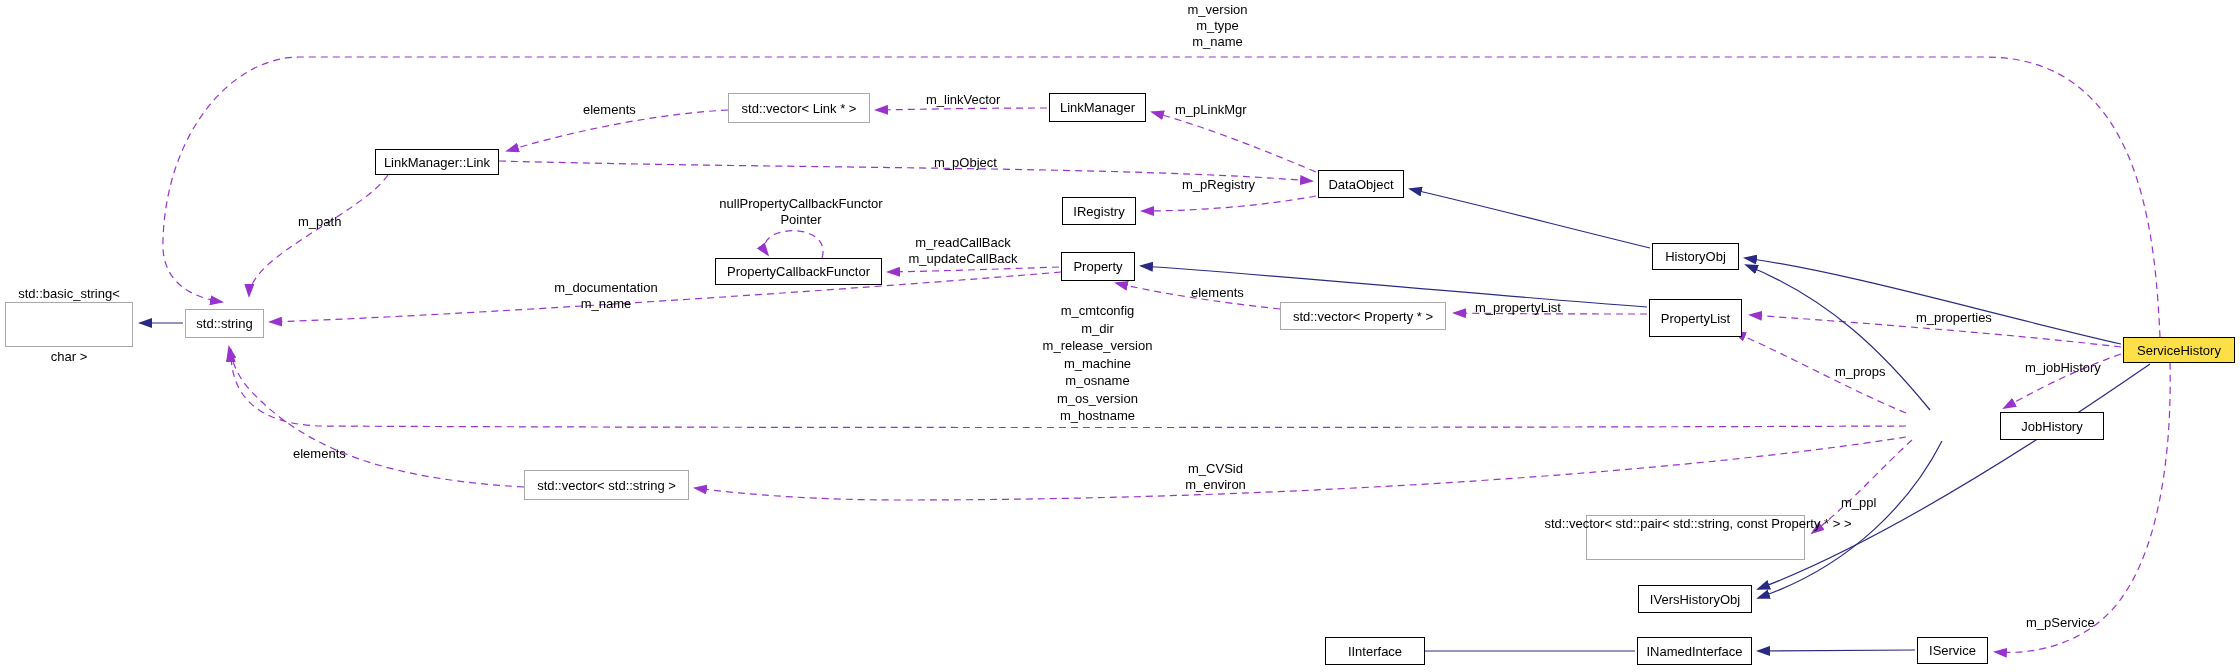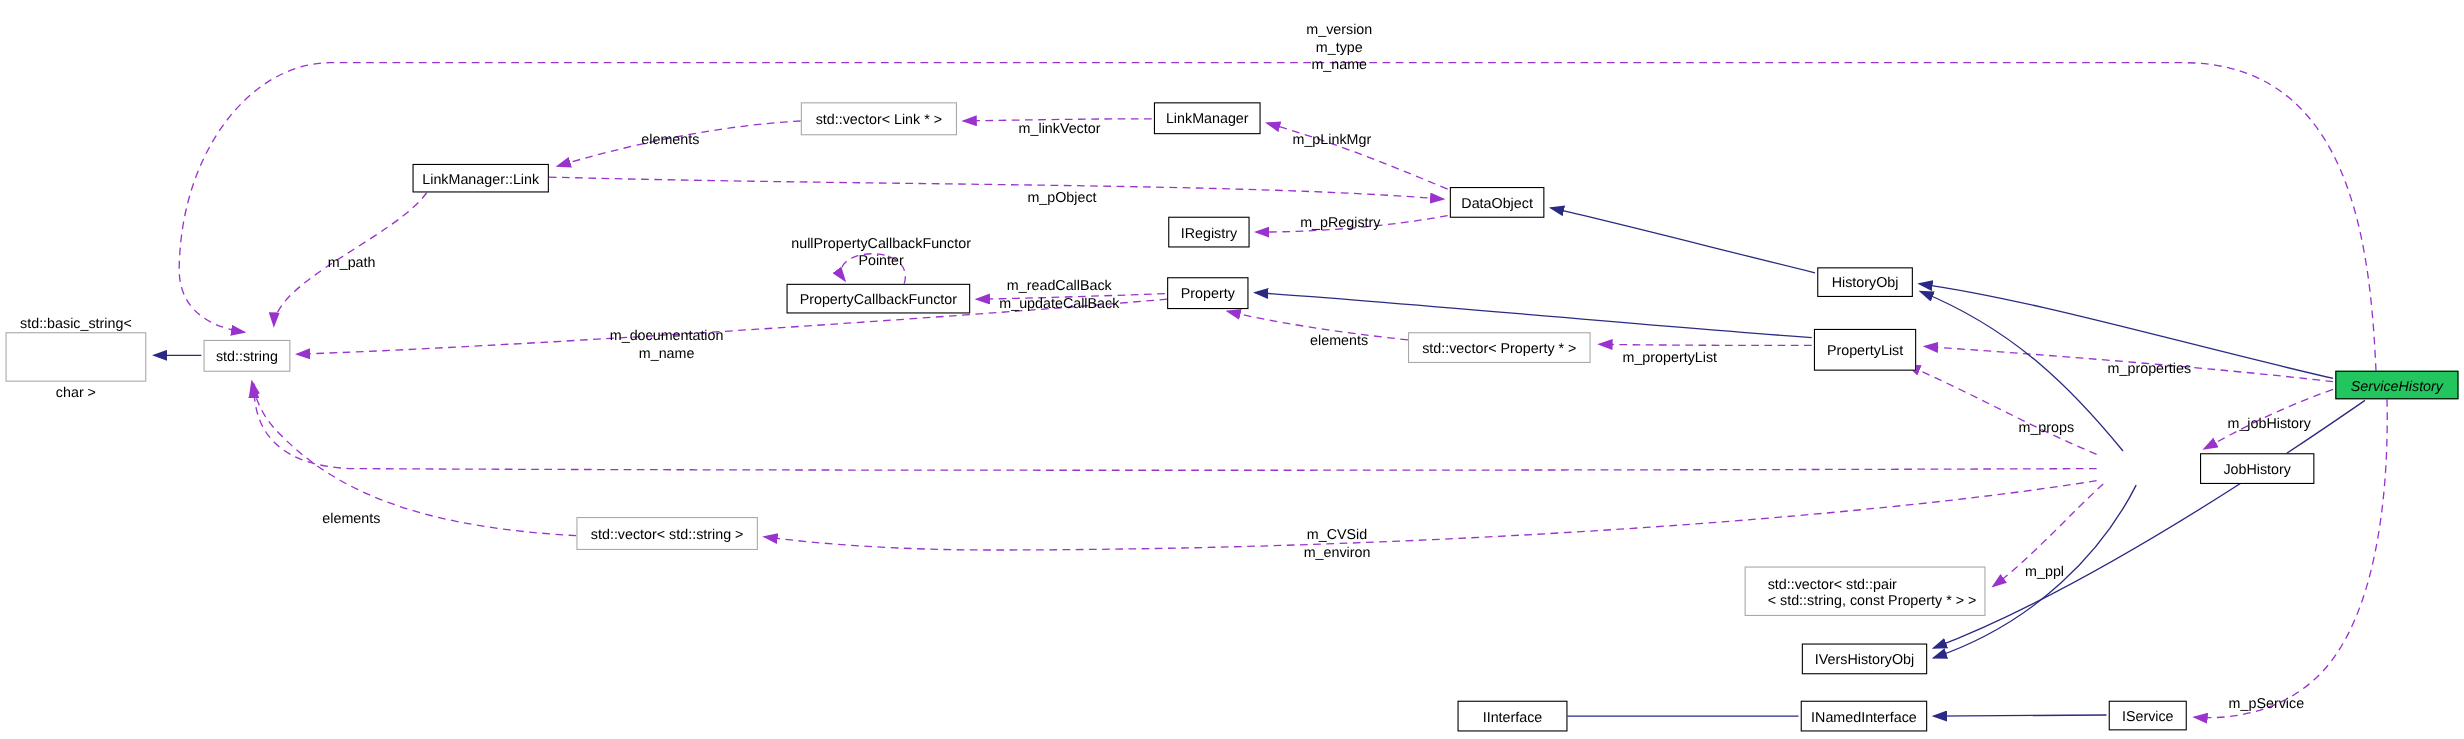--- a/index.html
+++ b/index.html
@@ -3,24 +3,24 @@
 <meta charset="utf-8">
 <style>
   html,body{margin:0;padding:0;background:#ffffff;}
   #canvas{position:relative;width:2240px;height:672px;background:#ffffff;overflow:hidden;
           font-family:"Liberation Sans","DejaVu Sans",sans-serif;font-size:13px;color:#000;}
   #edges{position:absolute;left:0;top:0;width:2240px;height:672px;z-index:1;pointer-events:none;}
   .node{position:absolute;z-index:2;background:#ffffff;border:1px solid #000000;
         display:flex;align-items:center;justify-content:center;text-align:center;
         box-sizing:border-box;white-space:nowrap;line-height:15px;}
   .node.tpl{border-color:#a9a9a9;text-align:right;}
-  .node.focus{background:#22c55e;border-width:1px;font-style:italic;}
+  .node.focus{background:#fde047;border-width:1px;}
   .node.two{flex-direction:column;gap:48px;}
-  .node.leftalign{align-items:flex-start;justify-content:center;flex-direction:column;padding-left:20px;text-align:left;}
-  .elabel{position:absolute;z-index:3;white-space:nowrap;line-height:16px;margin-top:17px;}
+  .node.leftalign{align-items:flex-start;justify-content:center;flex-direction:row;padding-left:5px;text-align:left;}
+  .elabel{position:absolute;z-index:3;white-space:nowrap;line-height:16px;}
   .elabel.center{text-align:center;}
   .stack{line-height:17.5px;}
 </style>
 </head>
 <body>
 
 <div id="canvas">
 
   <svg id="edges" viewBox="0 0 2240 672">
     <defs>
@@ -113,20 +113,29 @@
     <div>m_readCallBack</div>
     <div>m_updateCallBack</div>
   </div>
   <div class="elabel center" style="left:550px;top:280px;width:112px">
     <div>m_documentation</div>
     <div>m_name</div>
   </div>
   <div class="elabel" style="left:1191px;top:285px">elements</div>
   <div class="elabel" style="left:1475px;top:300px">m_propertyList</div>
   <div class="elabel" style="left:1916px;top:310px">m_properties</div>
+  <div class="elabel center stack" style="left:1040px;top:302px;width:115px">
+    <div>m_cmtconfig</div>
+    <div>m_dir</div>
+    <div>m_release_version</div>
+    <div>m_machine</div>
+    <div>m_osname</div>
+    <div>m_os_version</div>
+    <div>m_hostname</div>
+  </div>
   <div class="elabel center" style="left:1158px;top:461px;width:115px">
     <div>m_CVSid</div>
     <div>m_environ</div>
   </div>
   <div class="elabel" style="left:293px;top:446px">elements</div>
   <div class="elabel" style="left:298px;top:214px">m_path</div>
   <div class="elabel" style="left:1835px;top:364px">m_props</div>
   <div class="elabel" style="left:2025px;top:360px">m_jobHistory</div>
   <div class="elabel" style="left:1841px;top:495px">m_ppl</div>
   <div class="elabel" style="left:2026px;top:615px">m_pService</div>

